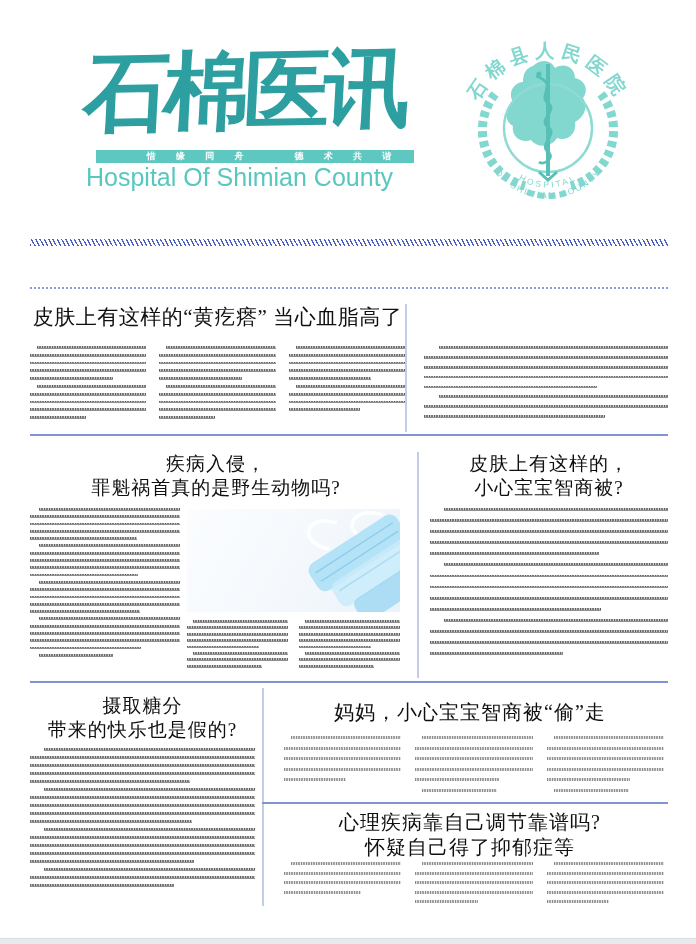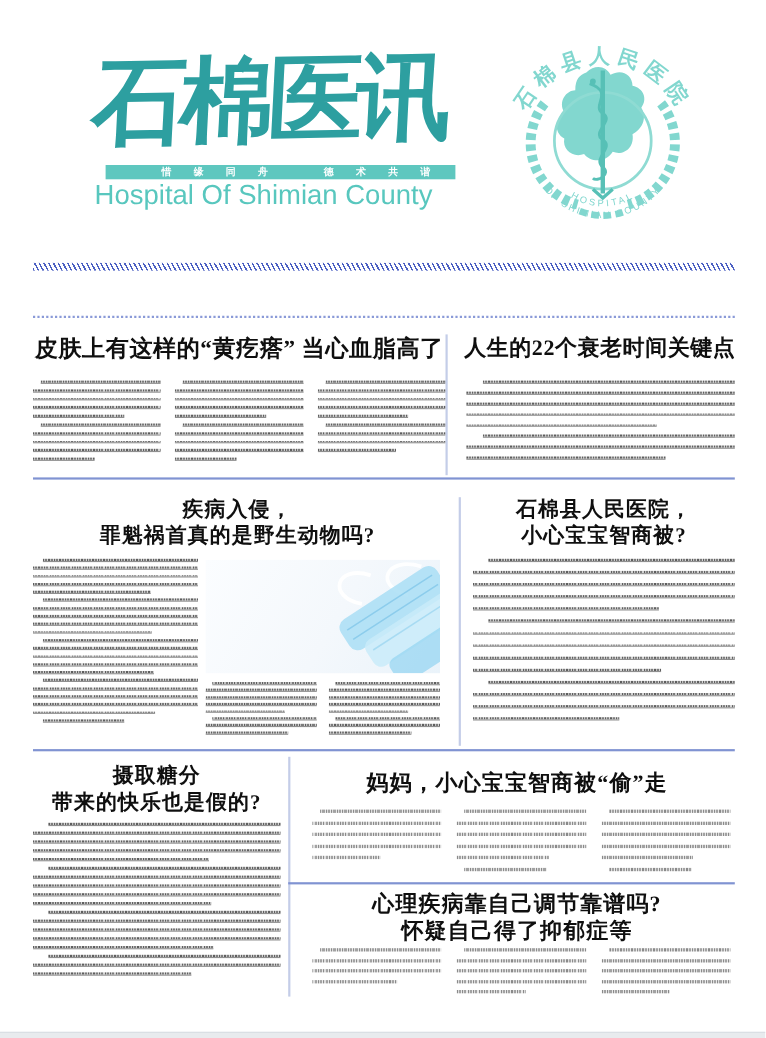--- a/index.html
+++ b/index.html
@@ -26,21 +26,21 @@
   .ib-c{display:flex;align-items:center;gap:9px;}
   .ib-py{color:#86c5d8;font-weight:bold;letter-spacing:.5px;}
   .ib-brk{font-weight:normal;color:#222;}
   .dotline{left:30px;top:287px;width:638px;height:0;border-top:2.5px dotted #8a9ad8;}
 
   
   .hline{background:#8093d2;height:2px;}
   .vline{background:#c4cde8;width:2px;}
 
   
-  .title{font-weight:700;text-align:center;color:#0f0f0f;}
+  .title{font-weight:400;text-align:center;color:#0f0f0f;}
   .t-big{font-size:21px;letter-spacing:.5px;line-height:30px;white-space:nowrap;}
   .t-mid{font-size:19px;line-height:24px;letter-spacing:1px;}
   .t-low{font-size:20px;line-height:25px;letter-spacing:1px;}
 
   
   .g-flex{display:flex;}
   .g-col{flex:1;}
   .g-line{box-sizing:border-box;}
   .g-u{height:2.8px;border-bottom:.8px solid #8f8f8f;
        background:repeating-linear-gradient(90deg,#5e5e5e 0 1px,#c0c0c0 1px 2px,#7c7c7c 2px 4px,#d2d2d2 4px 5px);}
@@ -159,21 +159,20 @@
         <div class="g-line g-u" style="margin-left: 0%; width: 100%; margin-bottom: 5px;"></div>
         <div class="g-line g-u" style="margin-left: 0%; width: 100%; margin-bottom: 5px;"></div>
         <div class="g-line g-u" style="margin-left: 0%; width: 71%; margin-bottom: 5px;"></div>
         <div class="g-line g-u" style="margin-left: 6%; width: 94%; margin-bottom: 5px;"></div>
         <div class="g-line g-u" style="margin-left: 0%; width: 100%; margin-bottom: 5px;"></div>
         <div class="g-line g-u" style="margin-left: 0%; width: 100%; margin-bottom: 5px;"></div>
         <div class="g-line g-u" style="margin-left: 0%; width: 61%; margin-bottom: 5px;"></div>
       </div>
   </div>
   <div class="abs vline vd1"></div>
-  <div class="abs title t-big t-a2">人生的22个衰老时间关键点</div>
   <div class="abs b-a2">
       <div class="g-line g-u" style="margin-left: 6%; width: 94%; margin-bottom: 7.1px;"></div>
       <div class="g-line g-u" style="margin-left: 0%; width: 100%; margin-bottom: 7.1px;"></div>
       <div class="g-line g-u" style="margin-left: 0%; width: 100%; margin-bottom: 7.1px;"></div>
       <div class="g-line g-u" style="margin-left: 0%; width: 100%; margin-bottom: 7.1px;"></div>
       <div class="g-line g-u" style="margin-left: 0%; width: 71%; margin-bottom: 7.1px;"></div>
       <div class="g-line g-u" style="margin-left: 6%; width: 94%; margin-bottom: 7.1px;"></div>
       <div class="g-line g-u" style="margin-left: 0%; width: 100%; margin-bottom: 7.1px;"></div>
       <div class="g-line g-u" style="margin-left: 0%; width: 74%; margin-bottom: 7.1px;"></div>
     </div>
@@ -240,21 +239,21 @@
         <div class="g-line g-u" style="margin-left: 0%; width: 100%; margin-bottom: 3.6px;"></div>
         <div class="g-line g-u" style="margin-left: 0%; width: 71%; margin-bottom: 3.6px;"></div>
         <div class="g-line g-u" style="margin-left: 6%; width: 94%; margin-bottom: 3.6px;"></div>
         <div class="g-line g-u" style="margin-left: 0%; width: 100%; margin-bottom: 3.6px;"></div>
         <div class="g-line g-u" style="margin-left: 0%; width: 74%; margin-bottom: 3.6px;"></div>
       </div>
   </div>
 
   <div class="abs vline vd2"></div>
   <div class="abs title t-mid t-a4">
-    <div>石棉县人民医院，</div>
+    <div>皮肤上有这样的，</div>
     <div>小心宝宝智商被?</div>
   </div>
   <div class="abs b-a4">
       <div class="g-line g-u" style="margin-left: 6%; width: 94%; margin-bottom: 8.3px;"></div>
       <div class="g-line g-u" style="margin-left: 0%; width: 100%; margin-bottom: 8.3px;"></div>
       <div class="g-line g-u" style="margin-left: 0%; width: 100%; margin-bottom: 8.3px;"></div>
       <div class="g-line g-u" style="margin-left: 0%; width: 100%; margin-bottom: 8.3px;"></div>
       <div class="g-line g-u" style="margin-left: 0%; width: 71%; margin-bottom: 8.3px;"></div>
       <div class="g-line g-u" style="margin-left: 6%; width: 94%; margin-bottom: 8.3px;"></div>
       <div class="g-line g-u" style="margin-left: 0%; width: 100%; margin-bottom: 8.3px;"></div>

